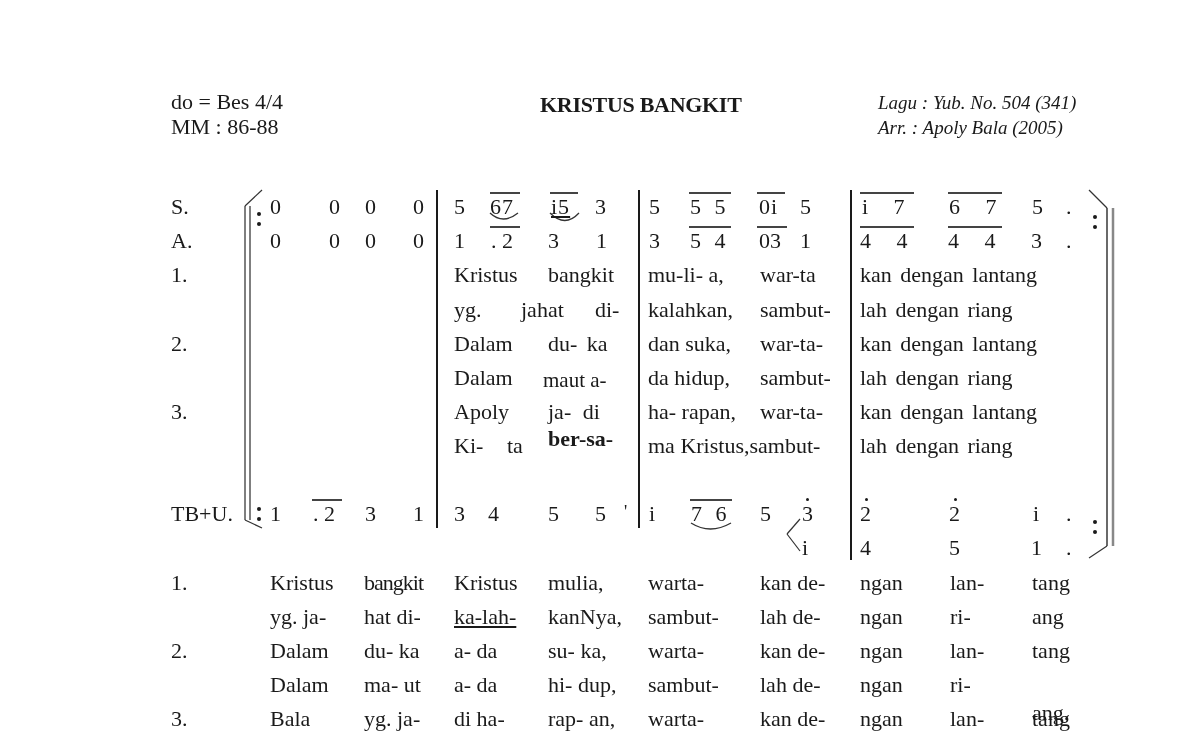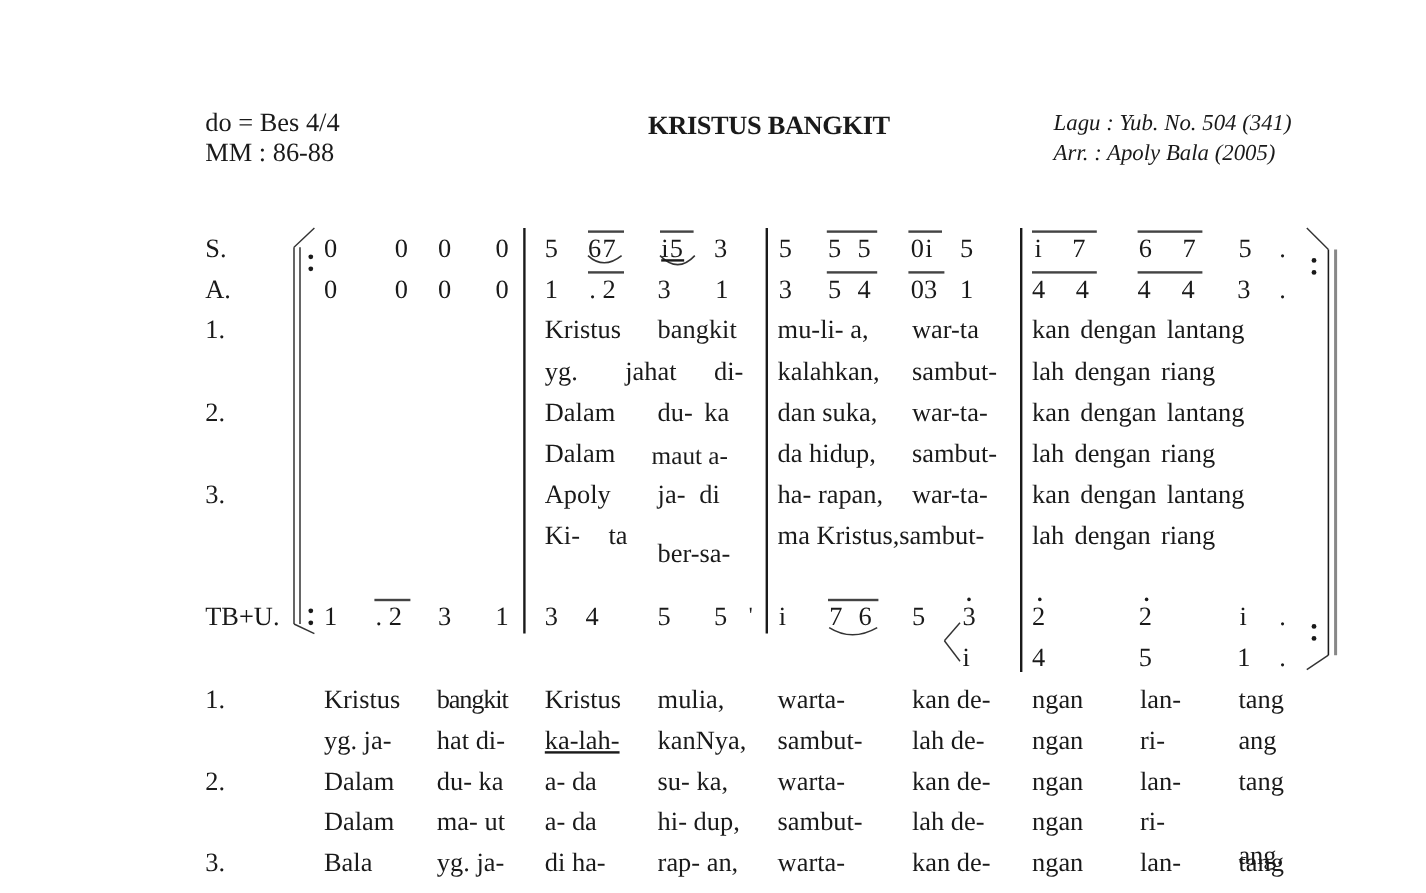--- a/index.html
+++ b/index.html
@@ -147,21 +147,21 @@
   <span class="abs t" style="left:860px; top:365px; word-spacing:3px;">lah  dengan  riang</span>
 
   <span class="abs t" style="left:454px; top:399px;">Apoly</span>
   <span class="abs t" style="left:548px; top:399px; word-spacing:6px;">ja-  di</span>
   <span class="abs t" style="left:648px; top:399px;">ha- rapan,</span>
   <span class="abs t" style="left:760px; top:399px;">war-ta-</span>
   <span class="abs t" style="left:860px; top:399px; word-spacing:3px;">kan dengan  lantang</span>
 
   <span class="abs t" style="left:454px; top:433px;">Ki-</span>
   <span class="abs t" style="left:507px; top:433px;">ta</span>
-  <span class="abs t" style="left:548px; top:448px;">ber-sa-</span>
+  <span class="abs t" style="left:548px; top:426px;font-weight:bold;">ber-sa-</span>
   <span class="abs t" style="left:648px; top:433px;">ma Kristus,sambut-</span>
   <span class="abs t" style="left:860px; top:433px; word-spacing:3px;">lah  dengan   riang</span>
 </div>
 
 <div>
   <span class="abs t" style="left:270px; top:501px;">1</span>
   <span class="abs t" style="left:313px; top:501px;">. 2</span>
   <div class="ovl" style="left:312px; top:499px; width:30px;"></div>
   <span class="abs t" style="left:365px; top:501px;">3</span>
   <span class="abs t" style="left:413px; top:501px;">1</span>

